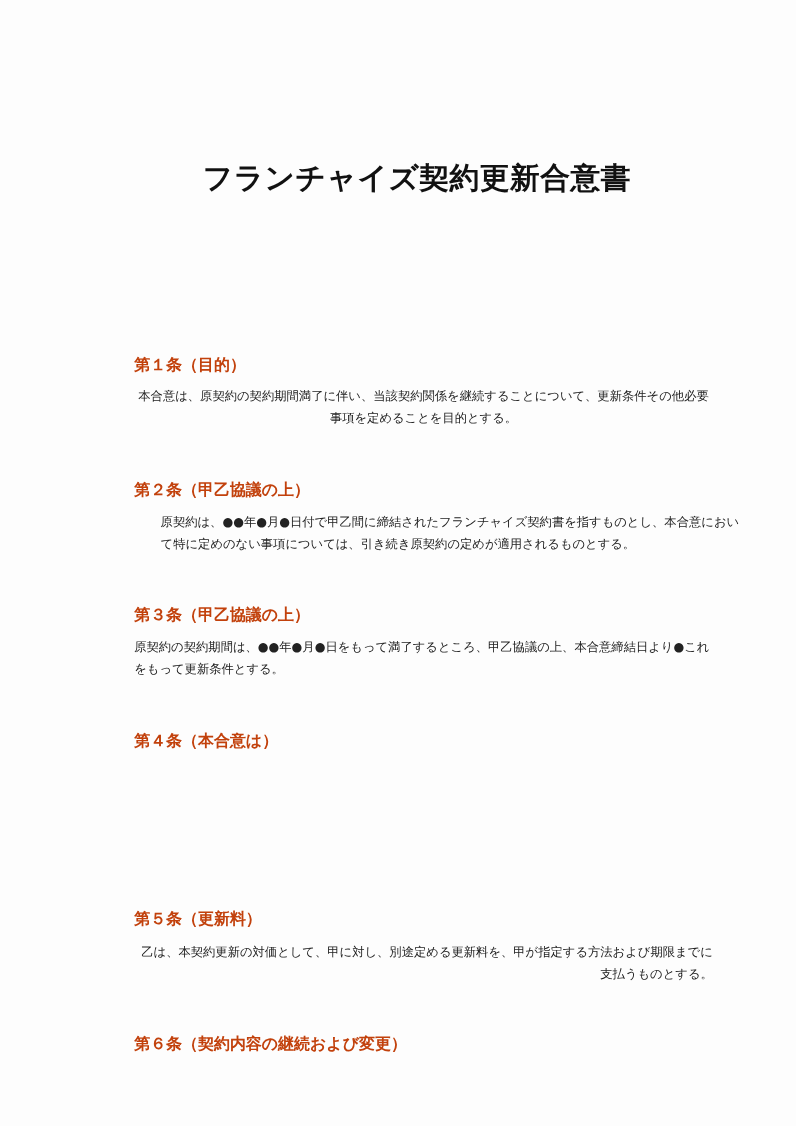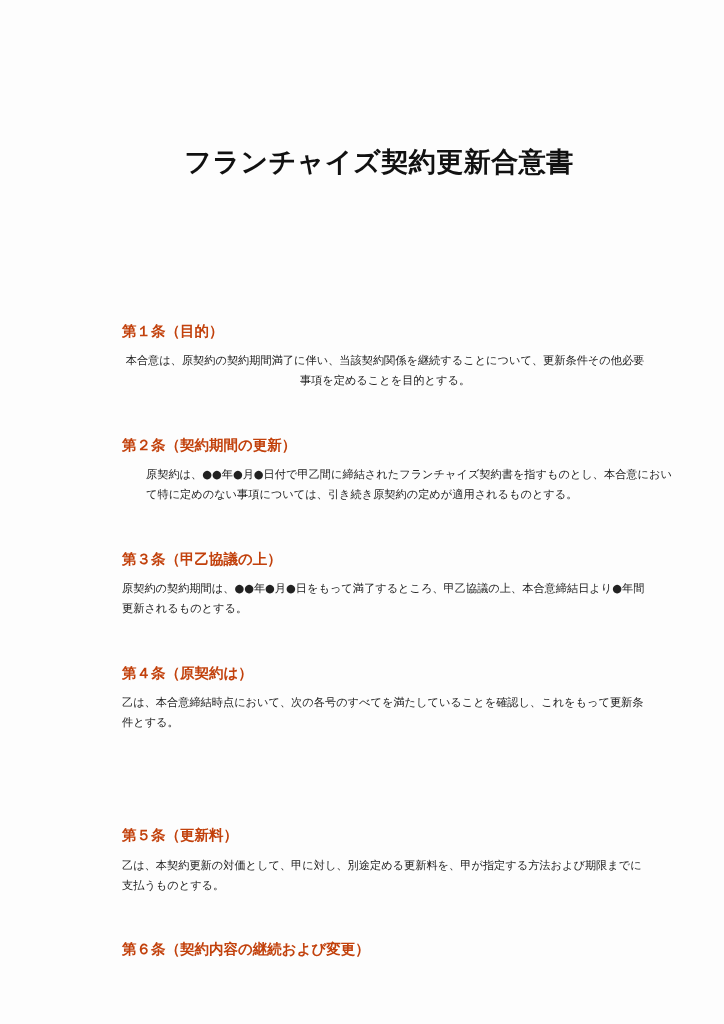--- a/index.html
+++ b/index.html
@@ -58,27 +58,26 @@
 <body>
 
 <div class="page">
 
   <h1 class="title">フランチャイズ契約更新合意書</h1>
 
 
   <h2 class="heading" style="top:288px;">第１条（目的）</h2>
   <p class="para" style="top:317px;text-align:center;">本合意は、原契約の契約期間満了に伴い、当該契約関係を継続することについて、更新条件その他必要事項を定めることを目的とする。</p>
 
-  <h2 class="heading" style="top:402px;">第２条（契約期間の更新）</h2>
+  <h2 class="heading" style="top:402px;">第２条（甲乙協議の上）</h2>
   <p class="para" style="top:431px;margin-left:24px;">原契約は、●●年●月●日付で甲乙間に締結されたフランチャイズ契約書を指すものとし、本合意において特に定めのない事項については、引き続き原契約の定めが適用されるものとする。</p>
 
   <h2 class="heading" style="top:516px;">第３条（甲乙協議の上）</h2>
-  <p class="para" style="top:545px;">原契約の契約期間は、●●年●月●日をもって満了するところ、甲乙協議の上、本合意締結日より●年間更新されるものとする。</p>
+  <p class="para" style="top:545px;">原契約の契約期間は、●●年●月●日をもって満了するところ、甲乙協議の上、本合意締結日より●これをもって更新条件とする。</p>
 
-  <h2 class="heading" style="top:630px;">第４条（原契約は）</h2>
-  <p class="para" style="top:659px;">乙は、本合意締結時点において、次の各号のすべてを満たしていることを確認し、これをもって更新条件とする。</p>
+  <h2 class="heading" style="top:630px;">第４条（本合意は）</h2>
 
   <h2 class="heading" style="top:792px;">第５条（更新料）</h2>
-  <p class="para" style="top:822px;">乙は、本契約更新の対価として、甲に対し、別途定める更新料を、甲が指定する方法および期限までに支払うものとする。</p>
+  <p class="para" style="top:822px;text-align:right;">乙は、本契約更新の対価として、甲に対し、別途定める更新料を、甲が指定する方法および期限までに支払うものとする。</p>
 
   <h2 class="heading" style="top:906px;">第６条（契約内容の継続および変更）</h2>
 
 </div>
 
 </body></html>

